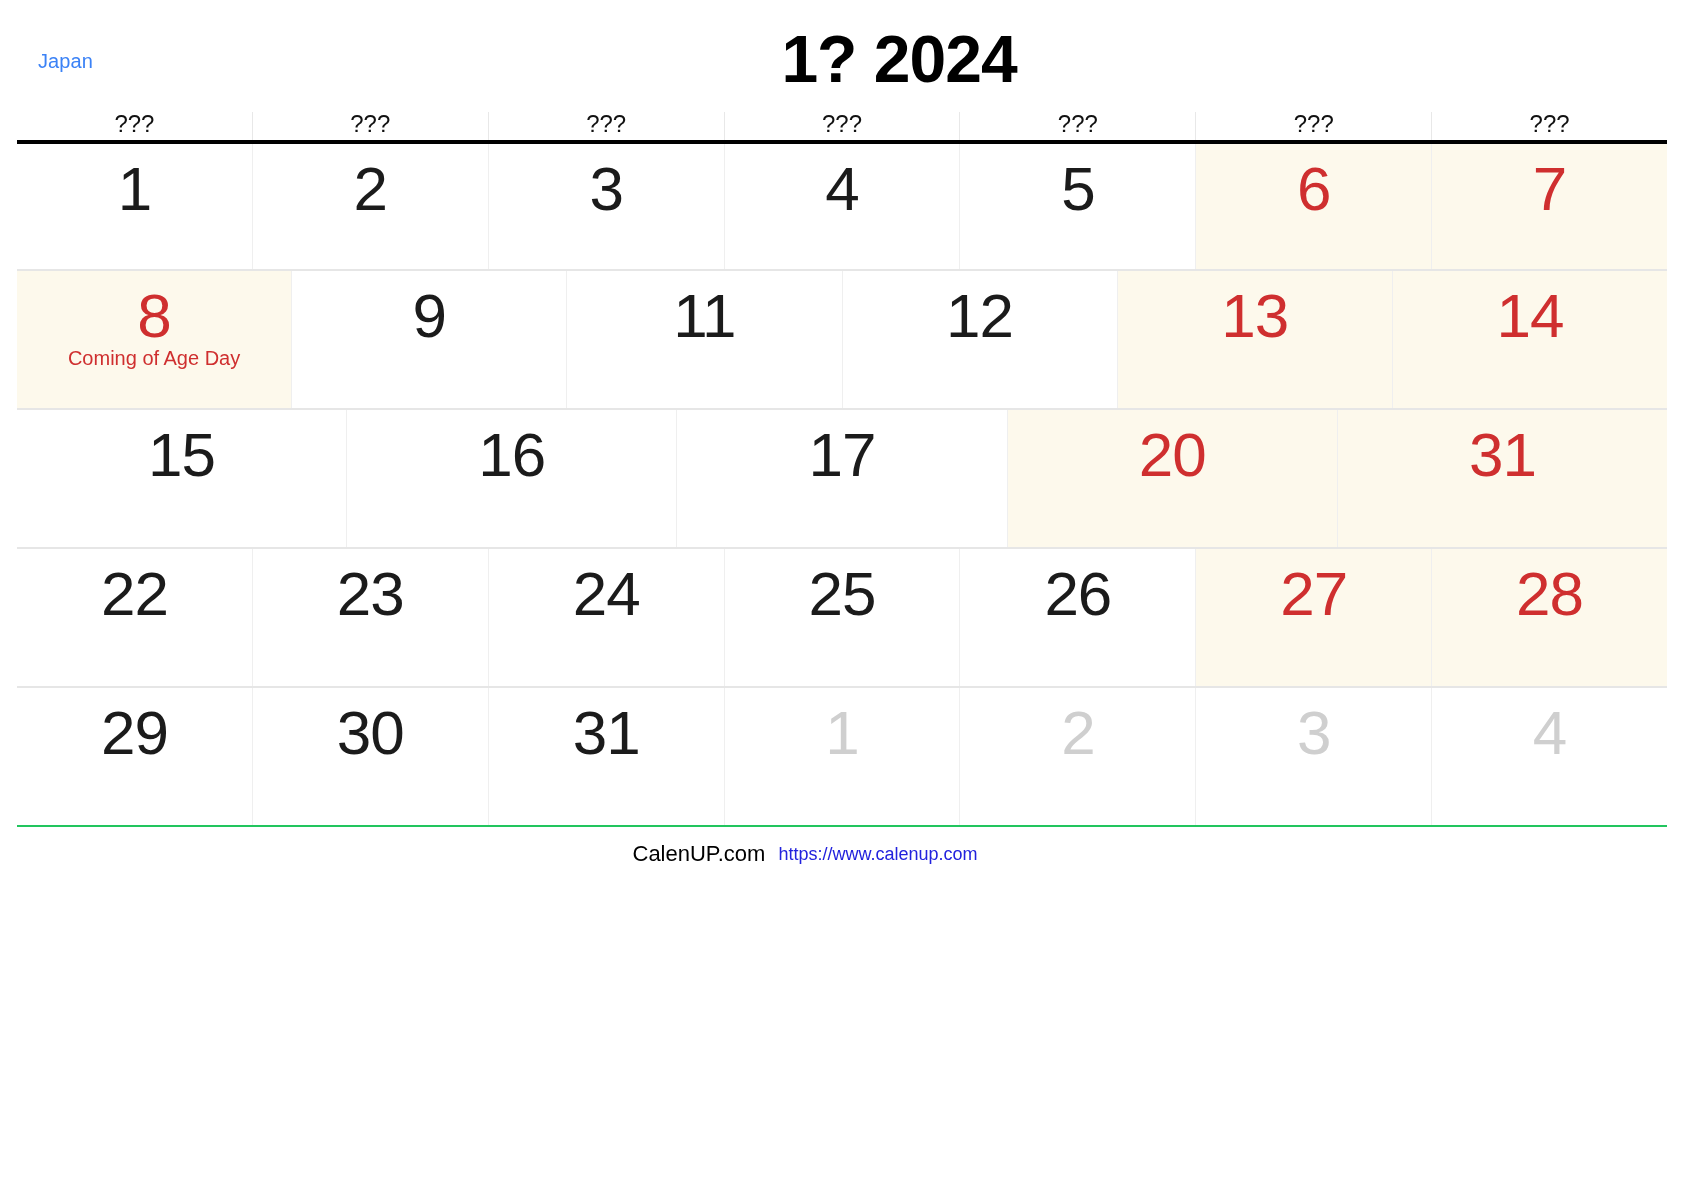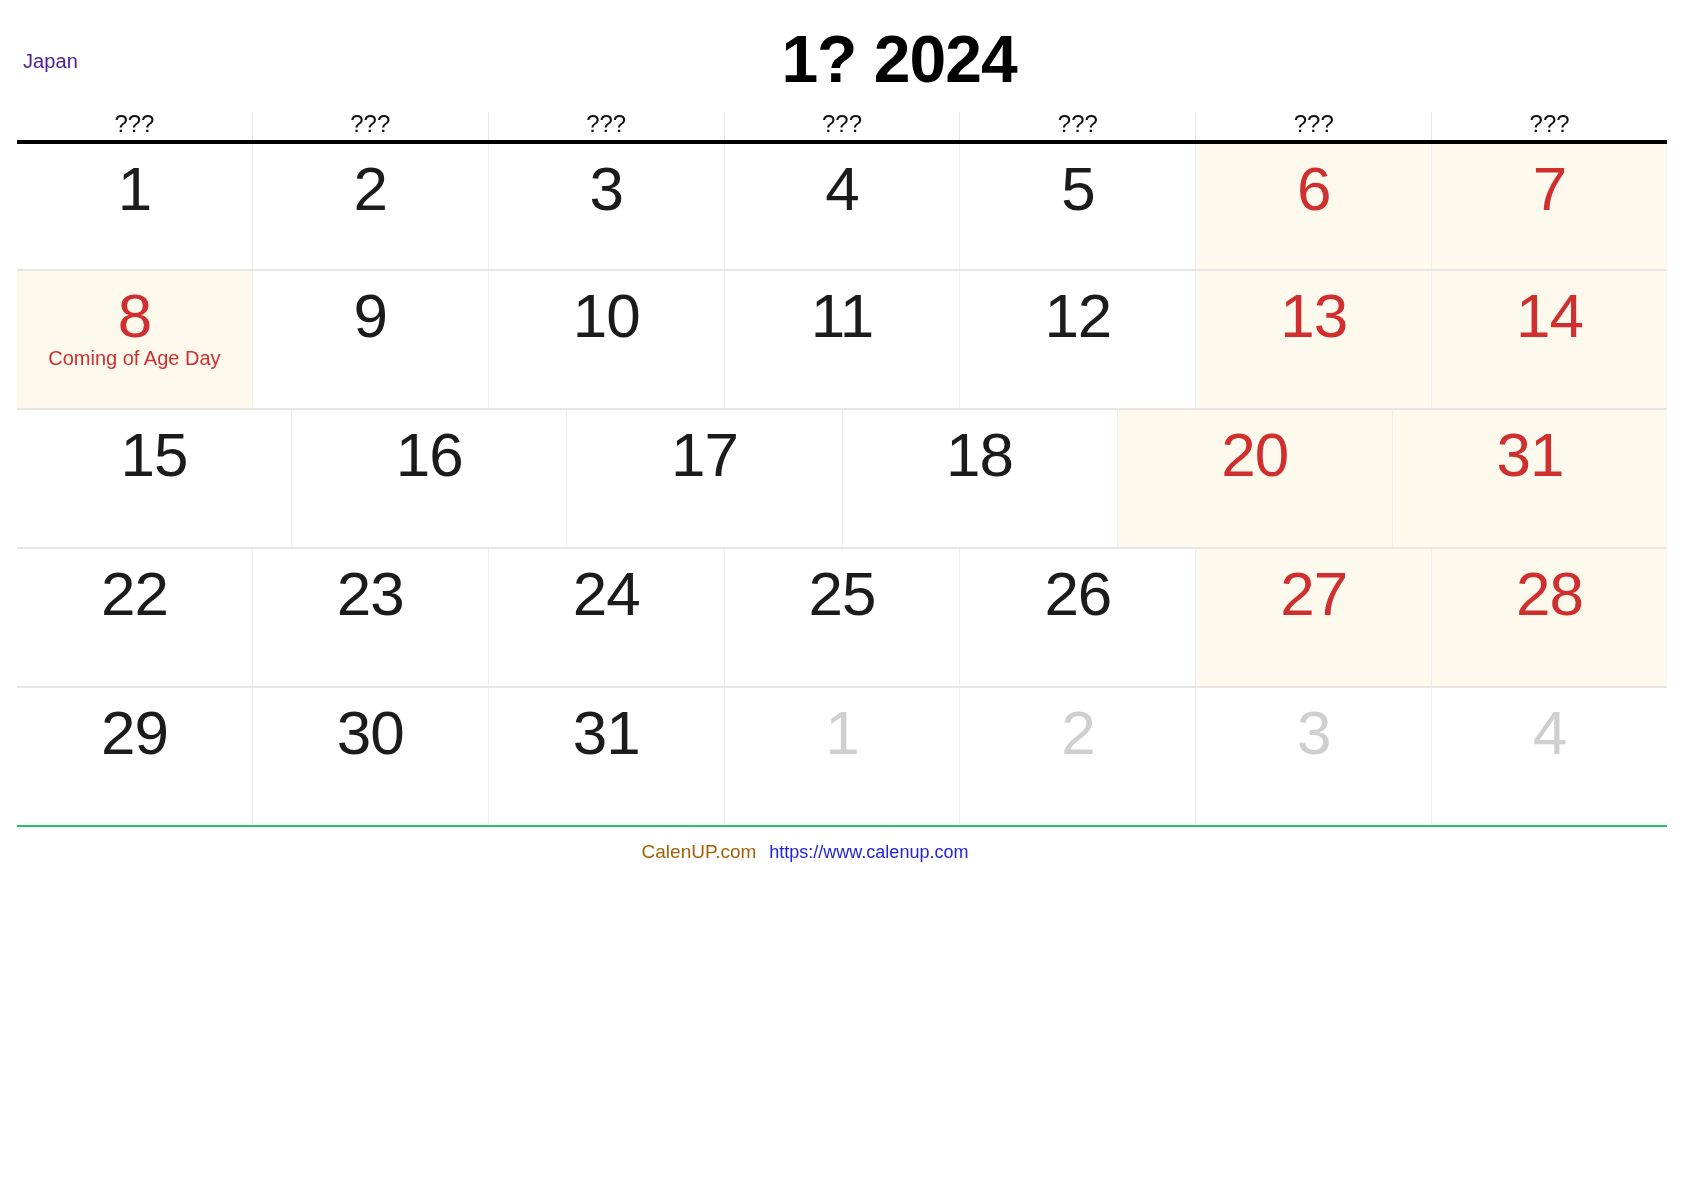--- a/index.html
+++ b/index.html
@@ -22,25 +22,25 @@
     box-sizing: border-box;
   }
 
   
   .header {
     position: relative;
     height: 100px;
   }
   .country-label {
     position: absolute;
-    left: 23px;
+    left: 38px;
     top: 51px;
     font-size: 20px;
     line-height: 1;
-    color: #4c1d95;
+    color: #3b82f6;
     letter-spacing: 0.1px;
   }
   .month-title {
     position: absolute;
     left: 0;
     right: 0;
     top: 26px;
     text-align: center;
     font-size: 66px;
     font-weight: bold;
@@ -135,22 +135,22 @@
   }
 
   
   .footer {
     margin-top: 14px;
     text-align: center;
     font-size: 0;
     transform: translateX(-37px);
   }
   .footer-brand {
-    font-size: 19px;
-    color: #a16207;
+    font-size: 22px;
+    color: #000000;
     vertical-align: middle;
   }
   .footer-link {
     font-size: 18px;
     color: #2222dd;
     vertical-align: middle;
     margin-left: 13px;
     text-decoration: none;
   }
 </style>
@@ -204,23 +204,20 @@
         </div>
         <div class="week-row">
           <div class="day-cell holiday row-h">
             <div class="daynum">8</div>
             <div class="holiday-label">Coming of Age Day</div>
           </div>
           <div class="day-cell normal row-h">
             <div class="daynum">9</div>
           </div>
           <div class="day-cell normal row-h">
-            <div class="daynum">10</div>
-          </div>
-          <div class="day-cell normal row-h">
             <div class="daynum">11</div>
           </div>
           <div class="day-cell normal row-h">
             <div class="daynum">12</div>
           </div>
           <div class="day-cell weekend row-h">
             <div class="daynum">13</div>
           </div>
           <div class="day-cell weekend row-h">
             <div class="daynum">14</div>
@@ -228,23 +225,20 @@
         </div>
         <div class="week-row">
           <div class="day-cell normal row-h">
             <div class="daynum">15</div>
           </div>
           <div class="day-cell normal row-h">
             <div class="daynum">16</div>
           </div>
           <div class="day-cell normal row-h">
             <div class="daynum">17</div>
-          </div>
-          <div class="day-cell normal row-h">
-            <div class="daynum">18</div>
           </div>
           <div class="day-cell weekend row-h">
             <div class="daynum">20</div>
           </div>
           <div class="day-cell weekend row-h">
             <div class="daynum">31</div>
           </div>
         </div>
         <div class="week-row">
           <div class="day-cell normal row-h">

